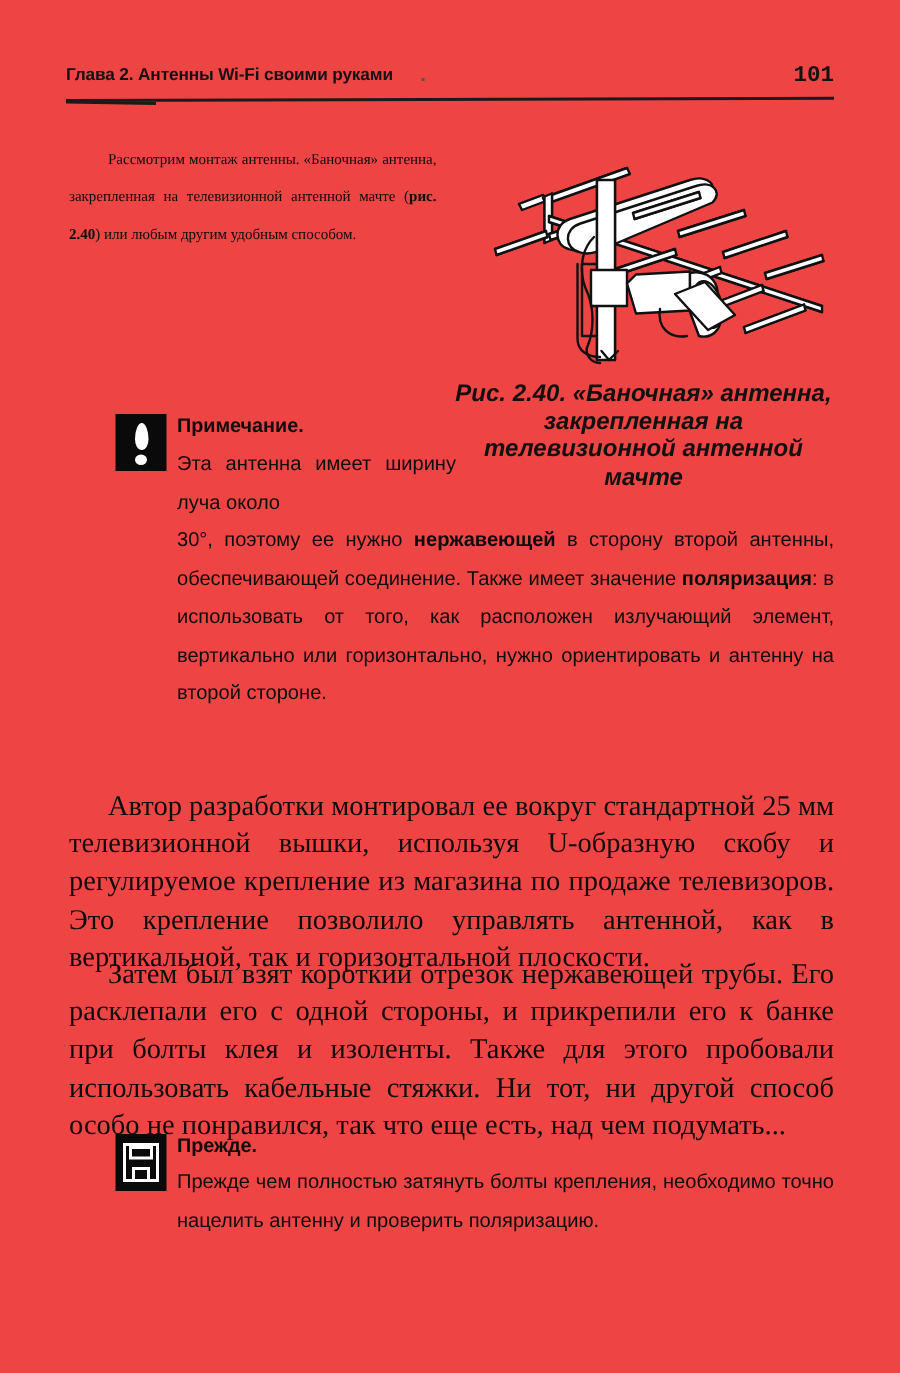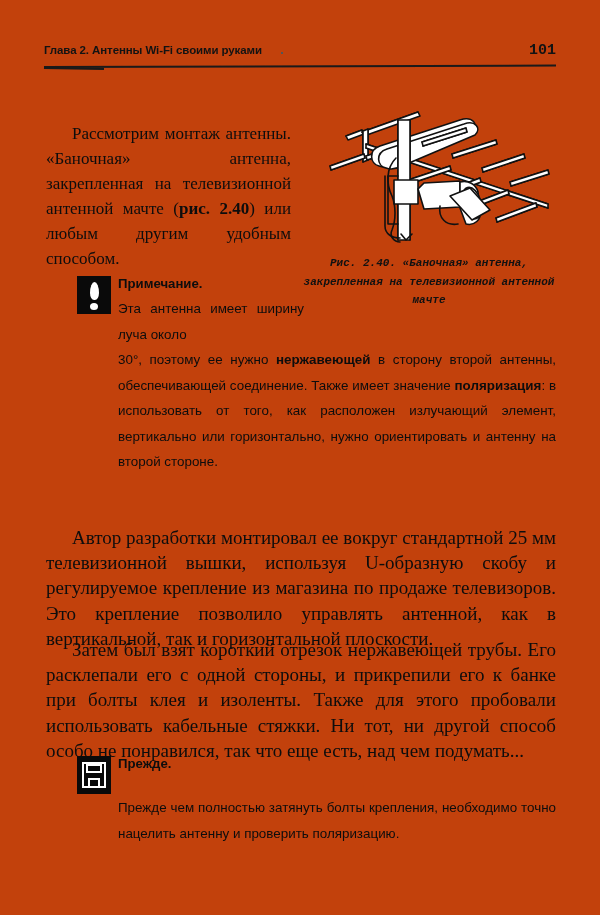--- a/index.html
+++ b/index.html
@@ -12,21 +12,21 @@
     height: 915px;
     position: relative;
     overflow: hidden;
     font-family: "Liberation Serif", serif;
     color: #111111;
   }
 
   .page {
     position: absolute;
     inset: 0;
-    background: #c2410c;
+    background: #ef4444;
   }
 
   
   .runhead {
     position: absolute;
     left: 44px;
     top: 44px;
     width: 512px;
     height: 24px;
   }
@@ -77,24 +77,24 @@
     height: 2px;
     background: #1a1a1a;
     transform: rotate(1.1deg);
     transform-origin: left top;
   }
 
   
   .intro {
     position: absolute;
     left: 46px;
-    top: 104px;
+    top: 84px;
     width: 245px;
     font-family: "Liberation Serif", serif;
-    font-size: 17px;
+    font-size: 10px;
     line-height: 25px;
     text-align: justify;
     text-indent: 26px;
     color: #0d0d0d;
     hyphens: manual;
   }
   .intro b { font-weight: bold; }
 
   
   .figure {
@@ -105,23 +105,23 @@
   }
   .figure-art {
     display: block;
     width: 258px;
     height: 162px;
   }
   .figure-caption {
     margin-top: 8px;
     width: 258px;
     text-align: center;
-    font-family: Liberation Mono, monospace;
+    font-family: Liberation Sans, sans-serif;
     font-style: italic;
-    font-size: 11px;
+    font-size: 16px;
     line-height: 18.5px;
     color: #111111;
     font-weight: 600;
   }
 
   
   .callout-icon {
     position: absolute;
     width: 34px;
     height: 38px;
@@ -212,21 +212,20 @@
     top: 347px;
     width: 438px;
   }
 
   .tip-block .callout-title { left: 118px; top: 756px; }
   .tip-body {
     position: absolute;
     left: 118px;
     top: 775px;
     width: 438px;
-    margin-top: 20px;
   }
 
   
   .body-para {
     position: absolute;
     left: 46px;
     width: 510px;
     font-family: "Liberation Serif", serif;
     font-size: 19px;
     line-height: 25.2px;

